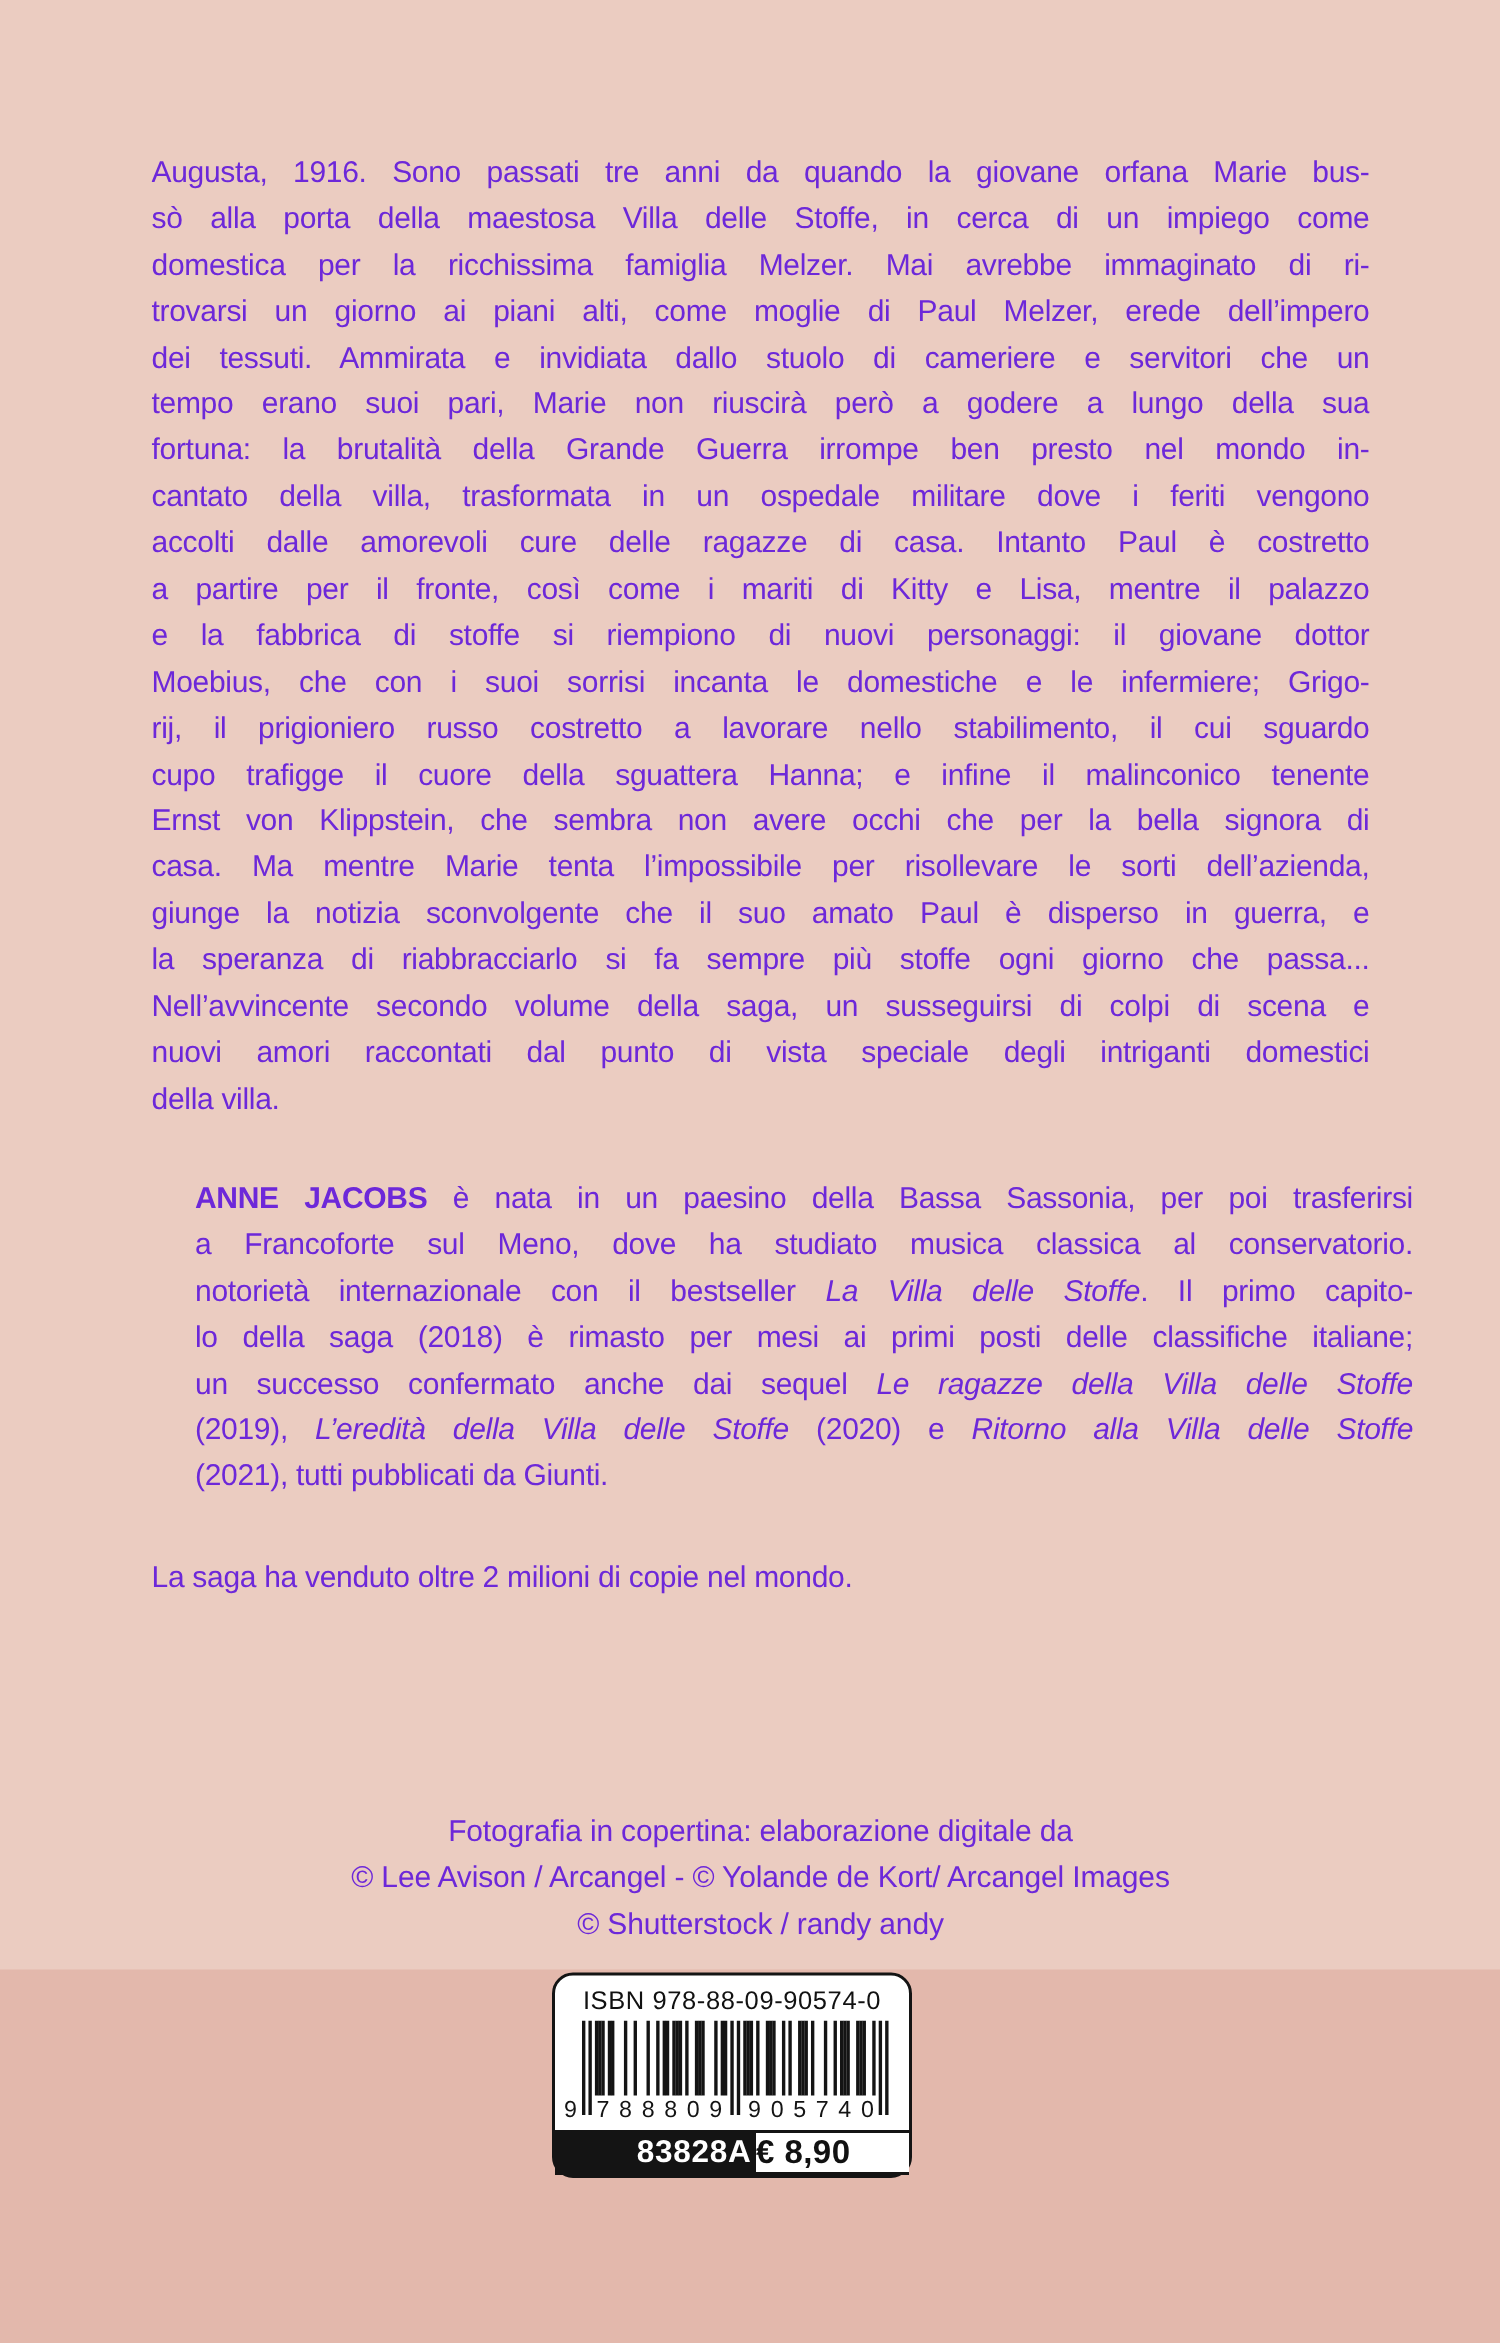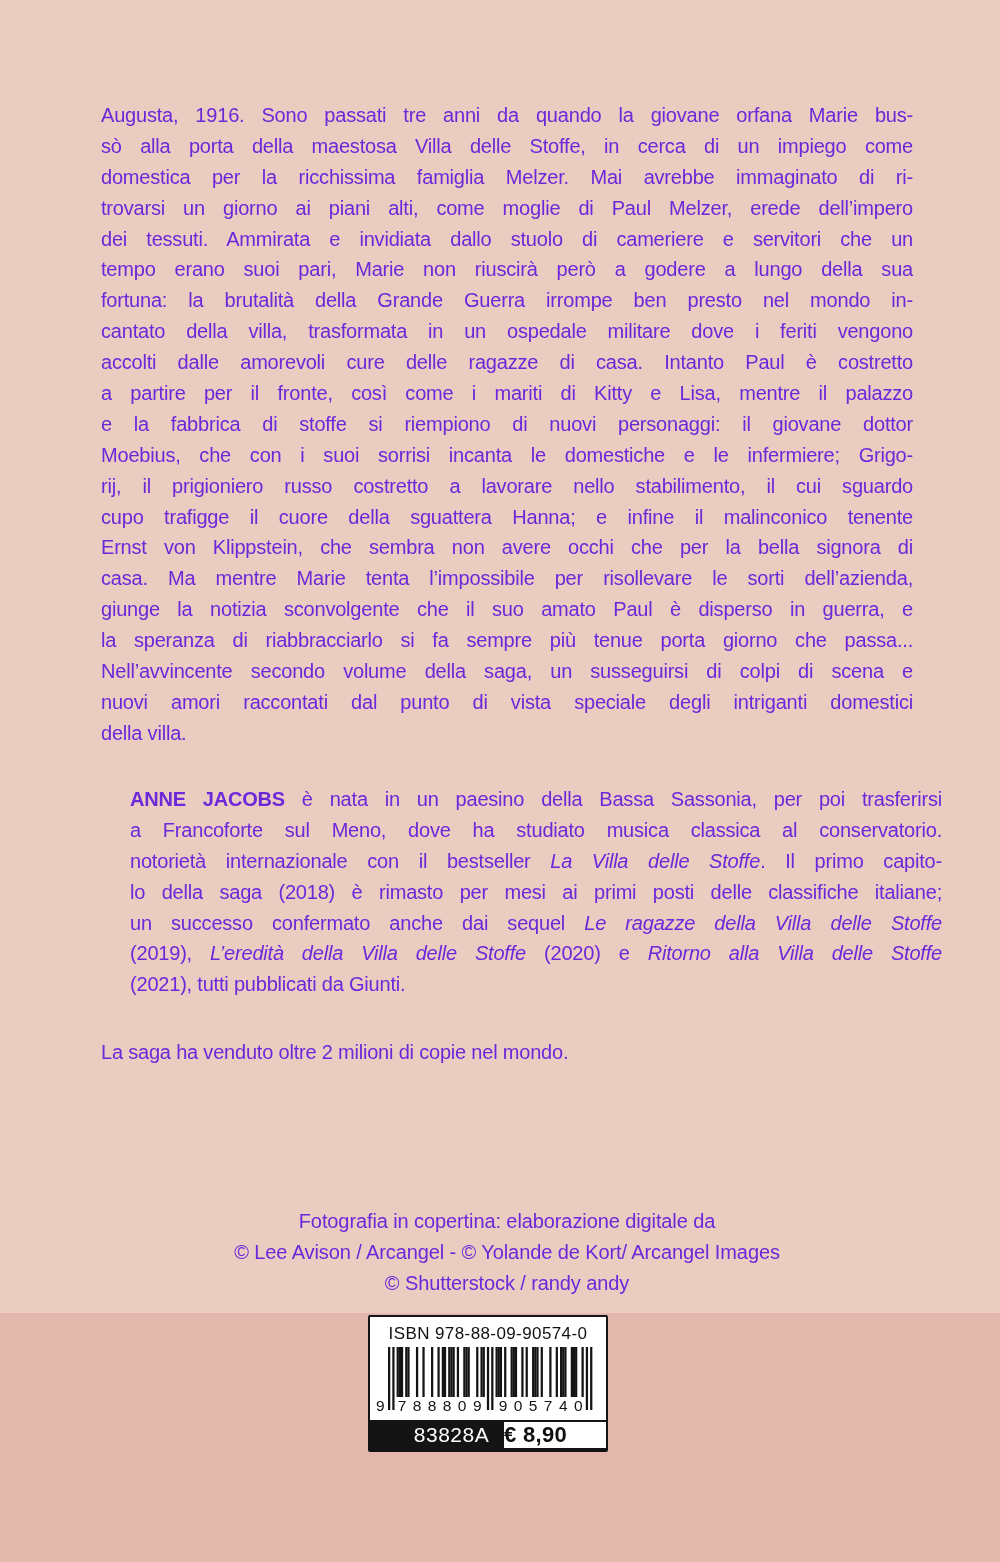--- a/index.html
+++ b/index.html
@@ -39,37 +39,37 @@
     top:1037px;font-size:20px;line-height:30.9px;letter-spacing:-0.2px;
   }
   .credits{top:1206px;}
   .credits .line{
     font-size:20px;line-height:31px;height:31px;
     letter-spacing:-0.1px;text-align:center;white-space:nowrap;
   }
   
   .barcode-block{
     position:absolute;left:368px;top:1315px;width:236px;height:133px;
-    background:#ffffff;border:2px solid #141414;border-radius:2px;
+    background:#ffffff;border:2px solid #141414;border-radius:14px;
   }
   .isbn-label{
     margin-top:7px;text-align:center;
     font-size:17px;letter-spacing:0.4px;color:#111111;
   }
   .ean-wrap{
     margin-top:3px;display:flex;justify-content:center;
   }
   .strip{
     position:absolute;left:0;right:0;bottom:0;height:30px;
     background:#141414;
   }
   .strip .code{
-    position:absolute;left:16px;top:0;width:131px;height:30px;
-    color:#ffffff;font-weight:normal;font-size:21px;line-height:30px;
-    text-align:center;letter-spacing:0.5px;
+    position:absolute;left:0;top:0;width:131px;height:30px;
+    color:#ffffff;font-weight:bold;font-size:21px;line-height:30px;
+    text-align:right;letter-spacing:0.5px;
   }
   .strip .price-box{
     position:absolute;right:0;top:2px;bottom:2px;width:102px;
     background:#ffffff;
   }
   .strip .price-box .price{
     color:#111111;font-weight:bold;font-size:22px;line-height:26px;
     text-align:left;letter-spacing:0.3px;
   }
 </style>
@@ -91,21 +91,21 @@
       <div class="line">cantato della villa, trasformata in un ospedale militare dove i feriti vengono</div>
       <div class="line">accolti dalle amorevoli cure delle ragazze di casa. Intanto Paul è costretto</div>
       <div class="line">a partire per il fronte, così come i mariti di Kitty e Lisa, mentre il palazzo</div>
       <div class="line">e la fabbrica di stoffe si riempiono di nuovi personaggi: il giovane dottor</div>
       <div class="line">Moebius, che con i suoi sorrisi incanta le domestiche e le infermiere; Grigo-</div>
       <div class="line">rij, il prigioniero russo costretto a lavorare nello stabilimento, il cui sguardo</div>
       <div class="line">cupo trafigge il cuore della sguattera Hanna; e infine il malinconico tenente</div>
       <div class="line">Ernst von Klippstein, che sembra non avere occhi che per la bella signora di</div>
       <div class="line">casa. Ma mentre Marie tenta l’impossibile per risollevare le sorti dell’azienda,</div>
       <div class="line">giunge la notizia sconvolgente che il suo amato Paul è disperso in guerra, e</div>
-      <div class="line">la speranza di riabbracciarlo si fa sempre più tenue porta giorno che passa...</div>
+      <div class="line">la speranza di riabbracciarlo si fa sempre più stoffe ogni giorno che passa...</div>
       <div class="line">Nell’avvincente secondo volume della saga, un susseguirsi di colpi di scena e</div>
       <div class="line">nuovi amori raccontati dal punto di vista speciale degli intriganti domestici</div>
       <div class="line last">della villa.</div>
     </div>
 
   <div class="text-col body-text bio">
       <div class="line"><span class="b">ANNE JACOBS</span><span> è nata in un paesino della Bassa Sassonia, per poi trasferirsi</span></div>
       <div class="line"><span>a Francoforte sul Meno, dove ha studiato musica classica al conservatorio.</span></div>
       <div class="line"><span>notorietà internazionale con il bestseller </span><span class="i">La Villa delle Stoffe</span><span>. Il primo capito-</span></div>
       <div class="line"><span>lo della saga (2018) è rimasto per mesi ai primi posti delle classifiche italiane;</span></div>

